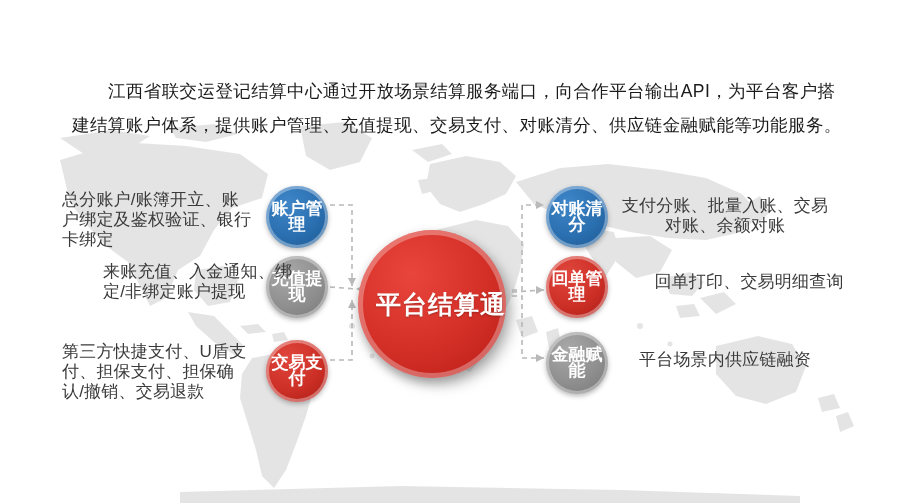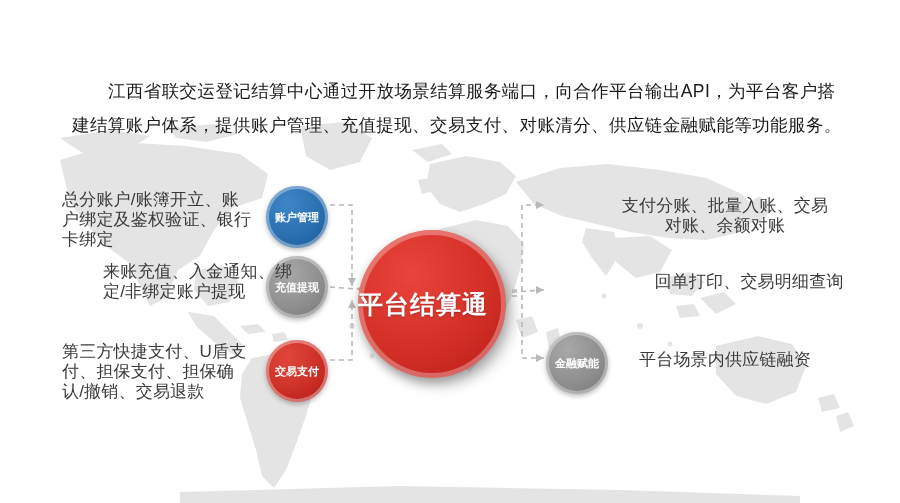--- a/index.html
+++ b/index.html
@@ -64,21 +64,21 @@
     position: absolute;
     left: 358px;
     top: 230px;
     width: 148px;
     height: 148px;
     border-radius: 50%;
     background: radial-gradient(circle at 36% 30%, #e8453c 0%, #d8332a 45%, #b81c17 100%);
     box-shadow: inset 0 0 0 5px rgba(255,255,255,0.30), 0 4px 10px rgba(0,0,0,0.25);
     display: flex;
     align-items: center;
-    justify-content: flex-start;
+    justify-content: flex-end;
   }
   #hub-label {
     color: #ffffff;
     font-size: 25px;
     font-weight: bold;
     line-height: 32px;
     text-align: center;
     letter-spacing: 1px;
     text-shadow: 0 1px 2px rgba(0,0,0,0.25);
   }
@@ -86,21 +86,21 @@
   
   .node {
     position: absolute;
     width: 62px;
     height: 62px;
     border-radius: 50%;
     display: flex;
     align-items: center;
     justify-content: center;
     color: #ffffff;
-    font-size: 11px;
+    font-size: 17px;
     font-weight: bold;
     line-height: 16px;
     text-align: center;
     box-shadow: inset 0 0 0 3px rgba(255,255,255,0.35), 0 2px 5px rgba(0,0,0,0.28);
   }
   .node-blue   { background: radial-gradient(circle at 35% 28%, #3e86c8 0%, #2a6fb0 55%, #1d5790 100%); }
   .node-gray   { background: radial-gradient(circle at 35% 28%, #a8a8a8 0%, #8f8f8f 55%, #767676 100%); }
   .node-red    { background: radial-gradient(circle at 35% 28%, #e0463c 0%, #cc2f26 55%, #a81b15 100%); }
 
   #node-account   { left: 266px; top: 186px; }
@@ -227,20 +227,26 @@
   <div id="node-account" class="node node-blue">
     <span>账户管理</span>
   </div>
   <div id="node-recharge" class="node node-gray">
     <span>充值提现</span>
   </div>
   <div id="node-payment" class="node node-red">
     <span>交易支付</span>
   </div>
 
+  <div id="node-reconcile" class="node node-blue">
+    <span>对账清分</span>
+  </div>
+  <div id="node-order" class="node node-red">
+    <span>回单管理</span>
+  </div>
   <div id="node-finance" class="node node-gray">
     <span>金融赋能</span>
   </div>
 
   <div id="desc-account" class="desc desc-left">总分账户/账簿开立、账户绑定及鉴权验证、银行卡绑定</div>
   <div id="desc-recharge" class="desc desc-left">来账充值、入金通知、绑定/非绑定账户提现</div>
   <div id="desc-payment" class="desc desc-left">第三方快捷支付、U盾支付、担保支付、担保确认/撤销、交易退款</div>
   <div id="desc-reconcile" class="desc desc-right">支付分账、批量入账、交易对账、余额对账</div>
   <div id="desc-order" class="desc desc-right">回单打印、交易明细查询</div>
   <div id="desc-finance" class="desc desc-right">平台场景内供应链融资</div>

